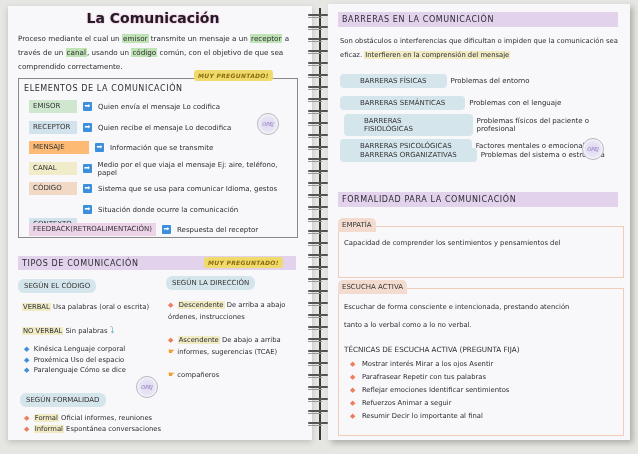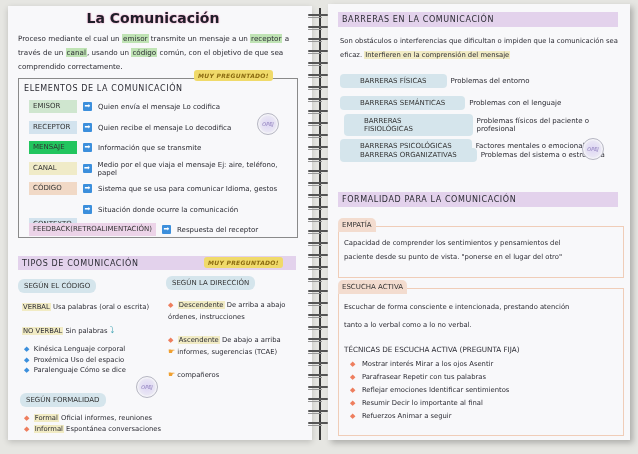--- a/index.html
+++ b/index.html
@@ -75,21 +75,21 @@
       <span class="el-tag" style="background:#cfe6cf; width:48px;">EMISOR</span>
       <span class="arrow">➡</span>
       <span>Quien envía el mensaje  Lo codifica</span>
     </div>
     <div class="el-row" style="left:10px; top:42px;">
       <span class="el-tag" style="background:#d3e3ee; width:48px;">RECEPTOR</span>
       <span class="arrow">➡</span>
       <span>Quien recibe el mensaje Lo decodifica</span>
     </div>
     <div class="el-row" style="left:10px; top:62px;">
-      <span class="el-tag" style="background:#22c55e; width:48px;">MENSAJE</span>
+      <span class="el-tag" style="background:#fdba74; width:60px;">MENSAJE</span>
       <span class="arrow">➡</span>
       <span>Información que se transmite</span>
     </div>
     <div class="el-row" style="left:10px; top:83px;">
       <span class="el-tag" style="background:#f0ebc8; width:48px;">CANAL</span>
       <span class="arrow">➡</span>
       <span>Medio por el que viaja el mensaje Ej: aire, teléfono, papel</span>
     </div>
     <div class="el-row" style="left:10px; top:103px;">
       <span class="el-tag" style="background:#f1d9c6; width:48px;">CÓDIGO</span>
@@ -217,30 +217,29 @@
   </div>
   <div class="abs stamp" style="left:254px; top:134px;">OPEJ</div>
 
   <div class="abs band" style="left:10px; top:188px; width:280px; height:15px;"></div>
   <div class="abs sec-head" style="left:14px; top:191px;">FORMALIDAD PARA LA COMUNICACIÓN</div>
 
   <div class="abs skill-box" style="left:10px; top:222px; width:286px; height:52px;"></div>
   <div class="abs skill-tag" style="left:10px; top:214px;">EMPATÍA</div>
   <div class="abs small" style="left:16px; top:232px; line-height:14px; width:280px;">
     <div>Capacidad de comprender los sentimientos y pensamientos del</div>
-    <div>paciente desde su punto de vista.  "ponerse en el lugar del otro"</div>
   </div>
 
   <div class="abs skill-box" style="left:10px; top:284px; width:286px; height:148px;"></div>
   <div class="abs skill-tag" style="left:10px; top:276px;">ESCUCHA ACTIVA</div>
   <div class="abs small" style="left:16px; top:294px; line-height:18px; width:280px;">
     <div>Escuchar de forma consciente e intencionada, prestando atención</div>
     <div>tanto a lo verbal como a lo no verbal.</div>
   </div>
   <div class="abs" style="left:16px; top:341px; font-size:7.2px;">TÉCNICAS DE ESCUCHA ACTIVA (PREGUNTA FIJA)</div>
   <div class="abs small" style="left:22px; top:354px; line-height:13px;">
     <div><span class="dot-o">◆</span>&nbsp;&nbsp; <span>Mostrar interés Mirar a los ojos Asentir</span></div>
     <div><span class="dot-o">◆</span>&nbsp;&nbsp; <span>Parafrasear  Repetir con tus palabras</span></div>
     <div><span class="dot-o">◆</span>&nbsp;&nbsp; <span>Reflejar emociones Identificar sentimientos</span></div>
+    <div><span class="dot-o">◆</span>&nbsp;&nbsp; <span>Refuerzos Animar a seguir</span></div>
     <div><span class="dot-o">◆</span>&nbsp;&nbsp; <span>Resumir Decir lo importante al final</span></div>
-    <div><span class="dot-o">◆</span>&nbsp;&nbsp; <span>Refuerzos Animar a seguir</span></div>
   </div>
 </div>
 
 </body></html>

